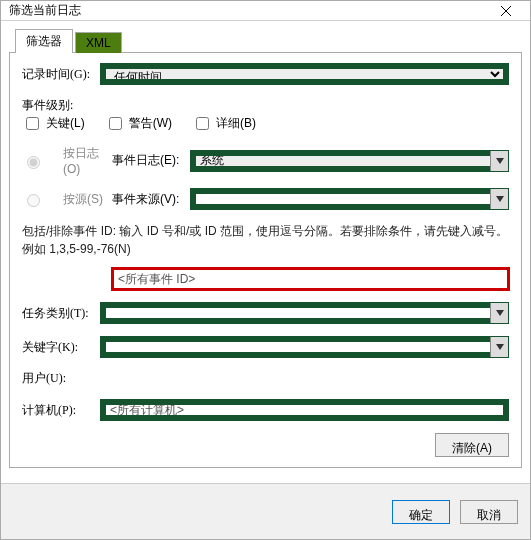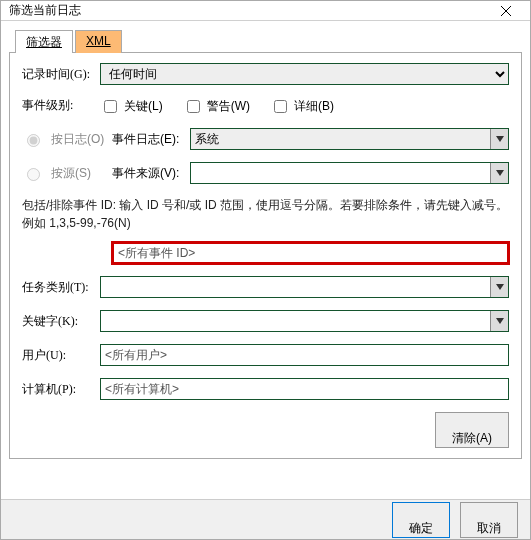--- a/index.html
+++ b/index.html
@@ -2,47 +2,47 @@
 <html><head>
 <meta charset="utf-8">
 <style>
 * { box-sizing: border-box; font-family: "Microsoft YaHei", "Segoe UI", Tahoma, sans-serif; font-size: 12px; }
 body { margin: 0; padding: 0; background: #fff; color: #000; }
 .window { width: 531px; height: 540px; border: 1px solid #aaa; position: relative; background: #fff; }
 .titlebar { height: 20px; display: flex; align-items: center; padding: 0 4px 0 8px; border-bottom: 1px solid #d0d0d0; }
 .titlebar-title { flex: 1; }
 .close-btn { width: 40px; height: 26px; display: flex; align-items: center; justify-content: center; cursor: pointer; }
 .close-btn svg { width: 10px; height: 10px; }
-.tabs { height: 24px; display: flex; padding-left: 6px; border-bottom: 1px solid #aaa; margin: 8px 8px 0 8px; text-decoration: underline; }
+.tabs { height: 24px; display: flex; align-items: flex-end; padding-left: 6px; border-bottom: 1px solid #aaa; margin: 8px 8px 0 8px; }
 .tab { padding: 3px 10px; border: 1px solid #aaa; border-bottom: none; background: #fff; margin-right: 2px; position: relative; top: 1px; cursor: pointer; }
 .tab.active { background: #fff; }
-.tab.inactive { background: #fdba74; }
+.tab.inactive { background: #4d7c0f; }
 .content { padding: 10px 12px; border: 1px solid #aaa; border-top: none; margin: 0 8px 8px 8px; }
 .row { display: flex; align-items: center; margin-bottom: 12px; }
 .label-col { width: 78px; flex-shrink: 0; font-family: Liberation Serif, serif; }
 .label-col-wide { width: 90px; flex-shrink: 0; }
 .field-col { flex: 1; }
-select, input[type=text] { width: 100%; height: 22px; border: 1px solid #14532d; padding: 0 4px; background: #fff; }
+select, input[type=text] { width: 100%; height: 22px; border: 6px solid #14532d; padding: 0 4px; background: #fff; }
 select { background: #eee; }
 .checkboxes { display: flex; flex-wrap: wrap; gap: 16px 20px; }
 .cb-item { display: flex; align-items: center; gap: 4px; }
 .cb-item input { width: 13px; height: 13px; }
 .radio-row { display: flex; align-items: center; margin-bottom: 12px; }
-.radio-col { width: 90px; display: flex; align-items: center; gap: 8px; color: #888; }
+.radio-col { width: 90px; display: flex; align-items: center; gap: 20px; color: #888; }
 .radio-col input { width: 13px; height: 13px; }
 .sub-label { width: 78px; flex-shrink: 0; }
 .help-text { margin: 4px 0 10px 0; line-height: 1.5; color: #222; }
 .highlight-input { border: 2px solid #c00 !important; outline: 1px solid #c00; }
 .dropdown-field { position: relative; flex: 1; }
 .dropdown-field input { padding-right: 3px; }
 .dropdown-btn { position: absolute; right: 1px; top: 1px; width: 18px; height: 20px; background: #ddd; border-left: 1px solid #888; display: flex; align-items: center; justify-content: center; cursor: pointer; }
 .dropdown-btn svg { width: 8px; height: 6px; }
 .bottom-btns { display: flex; justify-content: flex-end; margin-top: 10px; }
-.bottom-btns button, .footer-btns button { height: 24px; padding: 17px 16px; background: #eee; border: 1px solid #999; cursor: pointer; }
-.footer { position: absolute; bottom: 0; left: 0; right: 0; height: 40px; border-top: 1px solid #ccc; display: flex; justify-content: flex-end; align-items: center; padding: 0 12px; gap: 10px; background: #f0f0f0; }
+.bottom-btns button, .footer-btns button { height: 24px; padding: 6px 16px; background: #eee; border: 1px solid #999; cursor: pointer; }
+.footer { position: absolute; bottom: 0; left: 0; right: 0; height: 56px; border-top: 1px solid #ccc; display: flex; justify-content: flex-end; align-items: center; padding: 0 12px; gap: 10px; background: #f0f0f0; }
 .placeholder-input { color: #555; }
 </style>
 </head>
 <body>
 
 <div class="window">
   <div class="titlebar">
     <span class="titlebar-title">筛选当前日志</span>
     <div class="close-btn">
       <svg viewBox="0 0 10 10">
@@ -61,21 +61,21 @@
 
     <div class="row">
       <div class="label-col">记录时间(G):</div>
       <div class="field-col">
         <select>
           <option>任何时间</option>
         </select>
       </div>
     </div>
 
-    <div class="row" style="align-items:flex-start;">
+    <div class="row" style="align-items:flex-start;flex-direction:column;">
       <div class="label-col">事件级别:</div>
       <div class="field-col">
         <div class="checkboxes">
           <label class="cb-item">
               <input type="checkbox" style="">
               <span>关键(L)</span>
             </label>
           <label class="cb-item">
               <input type="checkbox" style="">
               <span>警告(W)</span>
@@ -148,23 +148,20 @@
         <div class="dropdown-btn">
           <svg viewBox="0 0 8 6">
               <polygon points="0,0 8,0 4,6" fill="#333"></polygon>
             </svg>
         </div>
       </div>
     </div>
 
     <div class="row">
       <div class="label-col">用户(U):</div>
-      <div class="field-col">
-        <input type="text" class="placeholder-input" value="&lt;所有用户&gt;" style="">
-      </div>
     </div>
 
     <div class="row">
       <div class="label-col">计算机(P):</div>
       <div class="field-col">
         <input type="text" class="placeholder-input" value="&lt;所有计算机&gt;" style="">
       </div>
     </div>
 
     <div class="bottom-btns">

